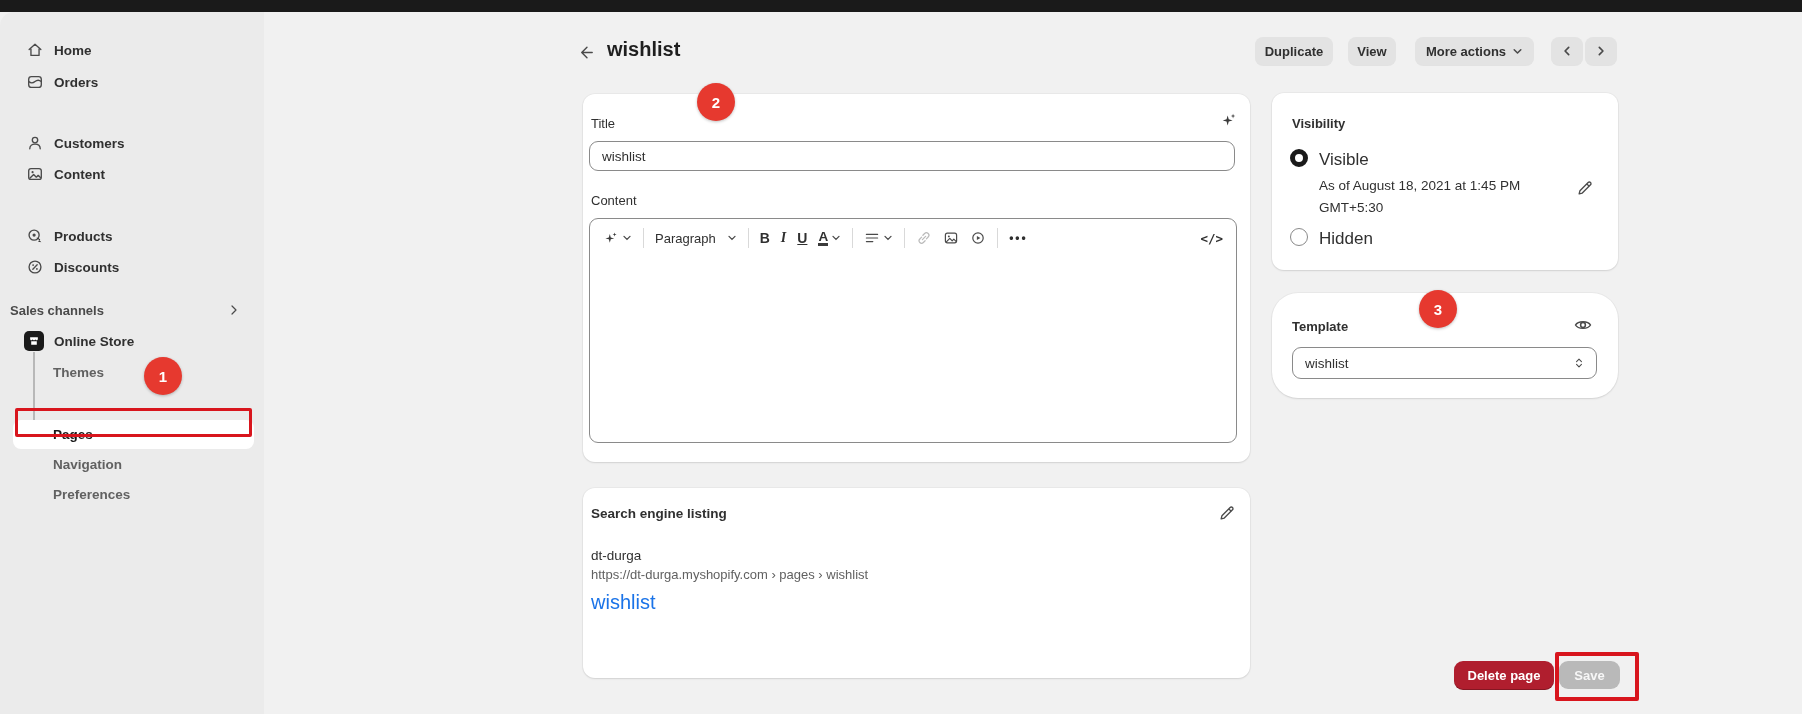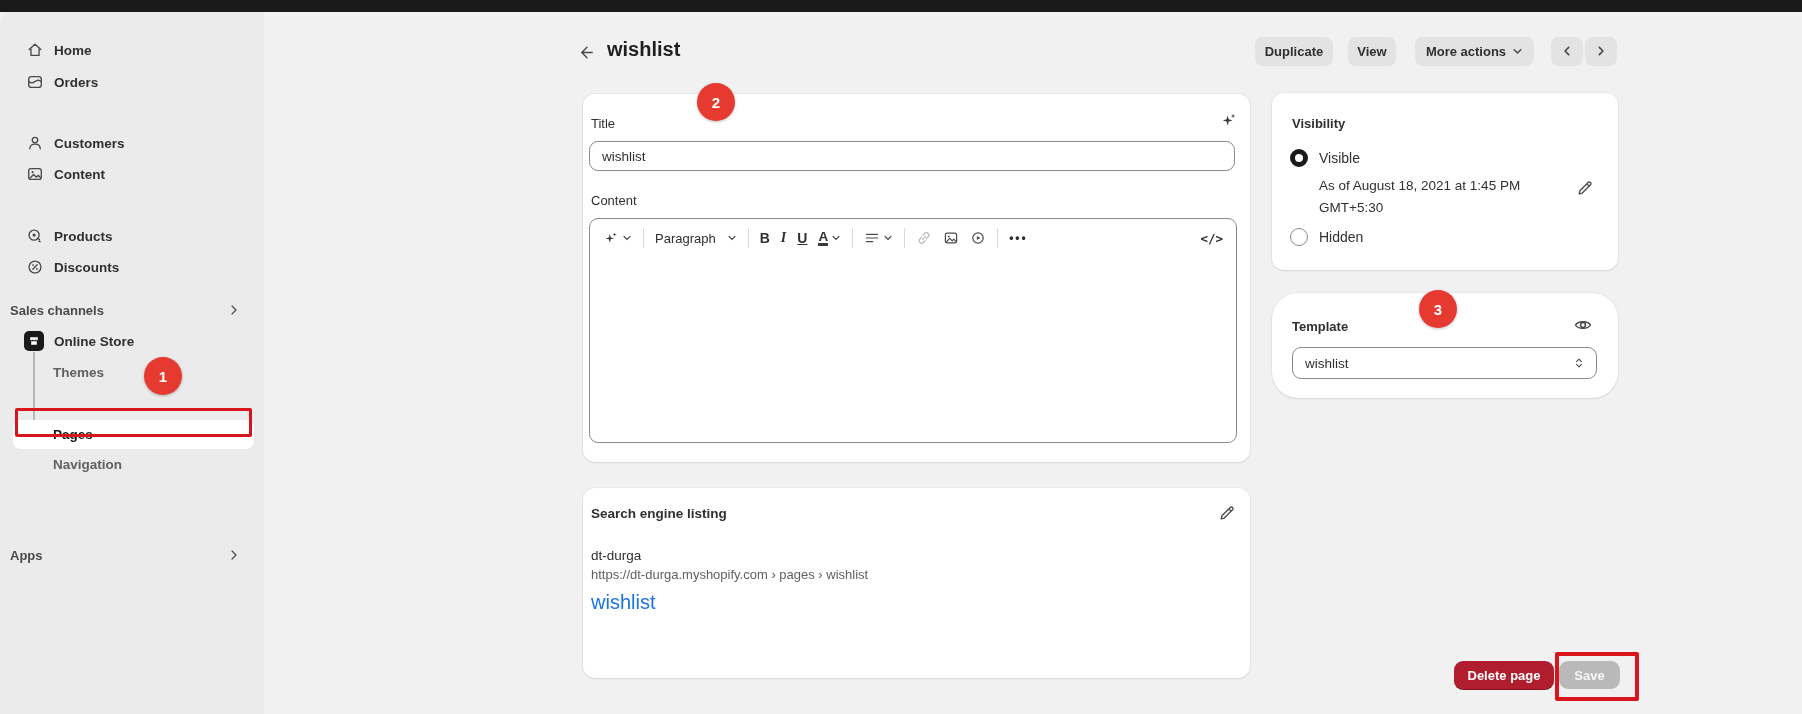--- a/index.html
+++ b/index.html
@@ -59,21 +59,21 @@
   .glyph-a{font-size:13.5px;font-weight:600;border-bottom:3px solid #3b3b3b;line-height:13px;}
   .glyph-dots{font-size:12px;letter-spacing:2px;font-weight:700;}
   .glyph-code{font-size:12.5px;font-weight:700;font-family:"DejaVu Sans Mono",monospace;}
   .dim{opacity:.38;}
   .seo-site{font-size:13.5px;color:#303030;}
   .seo-url{font-size:13px;color:#616161;}
   .seo-link{font-size:20px;color:#1a73e8;font-weight:500;}
   .radio{position:absolute;width:18px;height:18px;border-radius:50%;box-sizing:border-box;background:#fff;}
   .radio.on{border:5.5px solid #1a1a1a;}
   .radio.off{border:1.5px solid #8a8a8a;}
-  .vlabel{font-size:14px;font-weight:500;color:#303030;}
+  .vlabel{font-size:17px;font-weight:500;color:#303030;}
   .vdesc{font-size:13.5px;color:#303030;line-height:22px;width:238px;}
   .selectbox{left:1292px;top:347px;width:305px;height:32px;border:1px solid #8a8a8a;border-radius:9px;
              box-sizing:border-box;display:flex;align-items:center;justify-content:space-between;
              padding:0 10px 0 12px;font-size:13.5px;background:#fff;}
   .btn-delete{left:1447px;top:661px;width:100px;height:29px;background:#b01e2e;color:#fff;border-radius:9px;
               display:flex;align-items:center;justify-content:center;font-size:13px;font-weight:700;
               box-shadow:inset 0 -1px 0 rgba(0,0,0,.25);margin-left:7px;}
   .btn-save{left:1559px;top:661px;width:61px;height:28px;background:#b9b9b9;color:rgba(255,255,255,.88);
             border-radius:9px;display:flex;align-items:center;justify-content:center;font-size:13px;font-weight:700;}
 </style>
@@ -158,27 +158,24 @@
     </div>
 
     <div class="abs pages-bg"></div>
     <div class="abs pages-row">
       <span>Pages</span>
     </div>
 
     <div class="subrow" style="top:437px">
       <span>Navigation</span>
     </div>
-
-    <div class="sechead" style="top:528px">
-      <span>Apps</span>
-      <svg class="ic" width="16" height="16" viewBox="0 0 20 20">
-          <path class="ic-stroke" d="M7.5 5 l5 5 -5 5"></path>
-        </svg>
-    </div>
+    <div class="subrow" style="top:467px">
+      <span>Preferences</span>
+    </div>
+
   </nav>
 
   <div class="abs backbtn">
     <svg class="ic" width="19" height="19" viewBox="0 0 20 20">
         <path class="ic-stroke" d="M10.5 4.5 L5 10 L10.5 15.5 M5.3 10 H16"></path>
       </svg>
   </div>
   <h1 class="abs pg-title" style="margin:0">wishlist</h1>
 
   <div class="hbtn" style="left:1255px;width:78px;">

